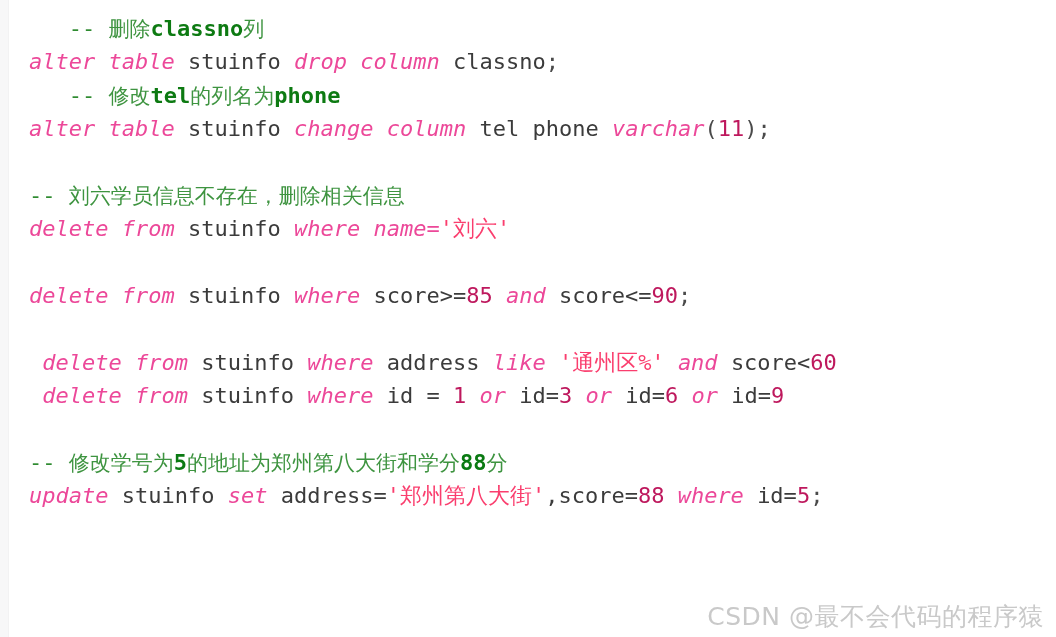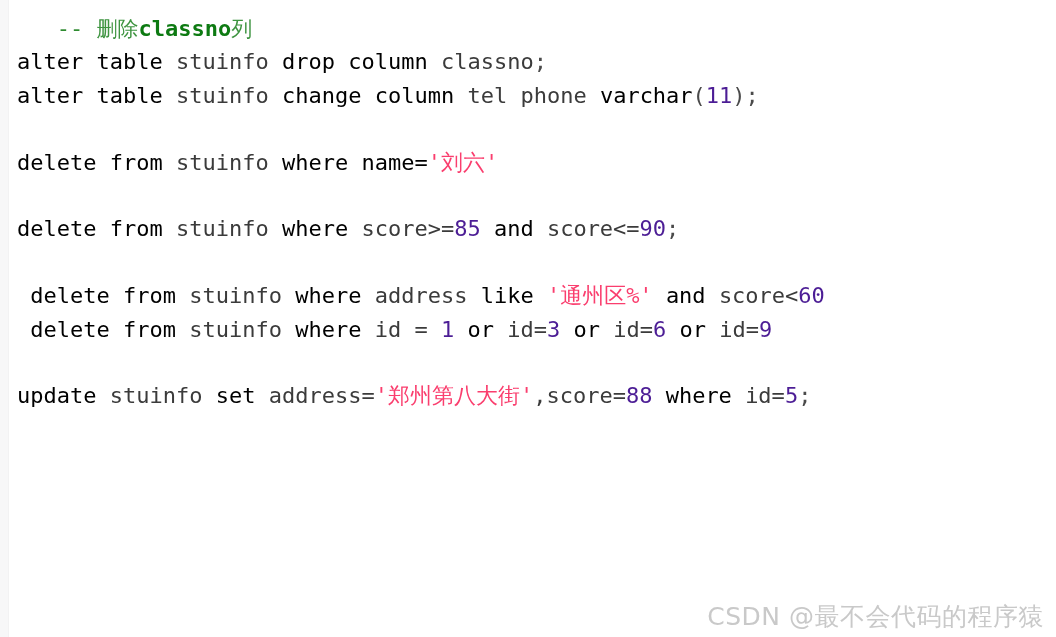--- a/index.html
+++ b/index.html
@@ -27,41 +27,41 @@
     border-right: 1px solid #f2f2f3;
     box-sizing: border-box;
   }
 
   #code-block {
     position: absolute;
     left: 0;
     top: 0;
     width: 964px;
     height: 637px;
-    padding: 12px 0 0 3px;
+    padding: 12px 0 0 15px;
     box-sizing: border-box;
   }
 
   .code-line {
     height: 33.4px;
     line-height: 33.4px;
     font-size: 22px;
     white-space: pre;
     padding-left: 14px;
     letter-spacing: 0px;
   }
 
   .code-line.blank {
     height: 33.4px;
   }
 
   
-  .tok-kw      { color: #000000; }           
+  .tok-kw      { color: #ec4899; font-style: italic; }           
   .tok-id      { color: #3b3b3b; }           
-  .tok-num     { color: #4c1d95; }           
+  .tok-num     { color: #be185d; }           
   .tok-str     { color: #fa3e6e; }           
   .tok-punc    { color: #4a4a4a; }           
 
   
   .tok-com     { color: #2e8b30; }
   .tok-com-cjk { color: #3e9440; font-family: "DejaVu Sans", "Liberation Sans", sans-serif; font-size: 21px; }
   .tok-com-num { color: #0a7a12; font-weight: bold; }
   .tok-com-ascii { color: #0d7a12; font-weight: bold; }
 
   
@@ -80,25 +80,28 @@
   }
 </style>
 </head>
 <body>
 
 <div id="gutter-strip" style="background: rgb(247, 247, 248);"></div>
 
 <div id="code-block">
     <div class="code-line"><span class="tok-com">   </span><span class="tok-com">-- </span><span class="tok-com-cjk">删除</span><span class="tok-com-ascii">classno</span><span class="tok-com-cjk">列</span></div>
     <div class="code-line"><span class="tok-kw">alter</span><span class="tok-id"> </span><span class="tok-kw">table</span><span class="tok-id"> </span><span class="tok-id">stuinfo</span><span class="tok-id"> </span><span class="tok-kw">drop</span><span class="tok-id"> </span><span class="tok-kw">column</span><span class="tok-id"> </span><span class="tok-id">classno</span><span class="tok-punc">;</span></div>
+    <div class="code-line"><span class="tok-com">   </span><span class="tok-com">-- </span><span class="tok-com-cjk">修改</span><span class="tok-com-ascii">tel</span><span class="tok-com-cjk">的列名为</span><span class="tok-com-ascii">phone</span></div>
     <div class="code-line"><span class="tok-kw">alter</span><span class="tok-id"> </span><span class="tok-kw">table</span><span class="tok-id"> </span><span class="tok-id">stuinfo</span><span class="tok-id"> </span><span class="tok-kw">change</span><span class="tok-id"> </span><span class="tok-kw">column</span><span class="tok-id"> </span><span class="tok-id">tel</span><span class="tok-id"> </span><span class="tok-id">phone</span><span class="tok-id"> </span><span class="tok-kw">varchar</span><span class="tok-punc">(</span><span class="tok-num">11</span><span class="tok-punc">);</span></div>
     <div class="code-line blank"></div>
+    <div class="code-line"><span class="tok-com">-- </span><span class="tok-com-cjk">刘六学员信息不存在，删除相关信息</span></div>
     <div class="code-line"><span class="tok-kw">delete</span><span class="tok-id"> </span><span class="tok-kw">from</span><span class="tok-id"> </span><span class="tok-id">stuinfo</span><span class="tok-id"> </span><span class="tok-kw">where</span><span class="tok-id"> </span><span class="tok-kw">name</span><span class="tok-kw">=</span><span class="tok-str">'</span><span class="tok-str cjk">刘六</span><span class="tok-str">'</span></div>
     <div class="code-line blank"></div>
     <div class="code-line"><span class="tok-kw">delete</span><span class="tok-id"> </span><span class="tok-kw">from</span><span class="tok-id"> </span><span class="tok-id">stuinfo</span><span class="tok-id"> </span><span class="tok-kw">where</span><span class="tok-id"> </span><span class="tok-id">score&gt;=</span><span class="tok-num">85</span><span class="tok-id"> </span><span class="tok-kw">and</span><span class="tok-id"> </span><span class="tok-id">score&lt;=</span><span class="tok-num">90</span><span class="tok-punc">;</span></div>
     <div class="code-line blank"></div>
     <div class="code-line"><span class="tok-id"> </span><span class="tok-kw">delete</span><span class="tok-id"> </span><span class="tok-kw">from</span><span class="tok-id"> </span><span class="tok-id">stuinfo</span><span class="tok-id"> </span><span class="tok-kw">where</span><span class="tok-id"> </span><span class="tok-id">address</span><span class="tok-id"> </span><span class="tok-kw">like</span><span class="tok-id"> </span><span class="tok-str">'</span><span class="tok-str cjk">通州区</span><span class="tok-str">%'</span><span class="tok-id"> </span><span class="tok-kw">and</span><span class="tok-id"> </span><span class="tok-id">score&lt;</span><span class="tok-num">60</span></div>
     <div class="code-line"><span class="tok-id"> </span><span class="tok-kw">delete</span><span class="tok-id"> </span><span class="tok-kw">from</span><span class="tok-id"> </span><span class="tok-id">stuinfo</span><span class="tok-id"> </span><span class="tok-kw">where</span><span class="tok-id"> </span><span class="tok-id">id = </span><span class="tok-num">1</span><span class="tok-id"> </span><span class="tok-kw">or</span><span class="tok-id"> </span><span class="tok-id">id=</span><span class="tok-num">3</span><span class="tok-id"> </span><span class="tok-kw">or</span><span class="tok-id"> </span><span class="tok-id">id=</span><span class="tok-num">6</span><span class="tok-id"> </span><span class="tok-kw">or</span><span class="tok-id"> </span><span class="tok-id">id=</span><span class="tok-num">9</span></div>
     <div class="code-line blank"></div>
+    <div class="code-line"><span class="tok-com">-- </span><span class="tok-com-cjk">修改学号为</span><span class="tok-com-num">5</span><span class="tok-com-cjk">的地址为郑州第八大街和学分</span><span class="tok-com-num">88</span><span class="tok-com-cjk">分</span></div>
     <div class="code-line"><span class="tok-kw">update</span><span class="tok-id"> </span><span class="tok-id">stuinfo</span><span class="tok-id"> </span><span class="tok-kw">set</span><span class="tok-id"> </span><span class="tok-id">address=</span><span class="tok-str">'</span><span class="tok-str cjk">郑州第八大街</span><span class="tok-str">'</span><span class="tok-id">,score=</span><span class="tok-num">88</span><span class="tok-id"> </span><span class="tok-kw">where</span><span class="tok-id"> </span><span class="tok-id">id=</span><span class="tok-num">5</span><span class="tok-punc">;</span></div>
   </div>
 
 <div id="watermark" style="color: rgb(201, 201, 201);">CSDN @最不会代码的程序猿</div>
 
 </body></html>

